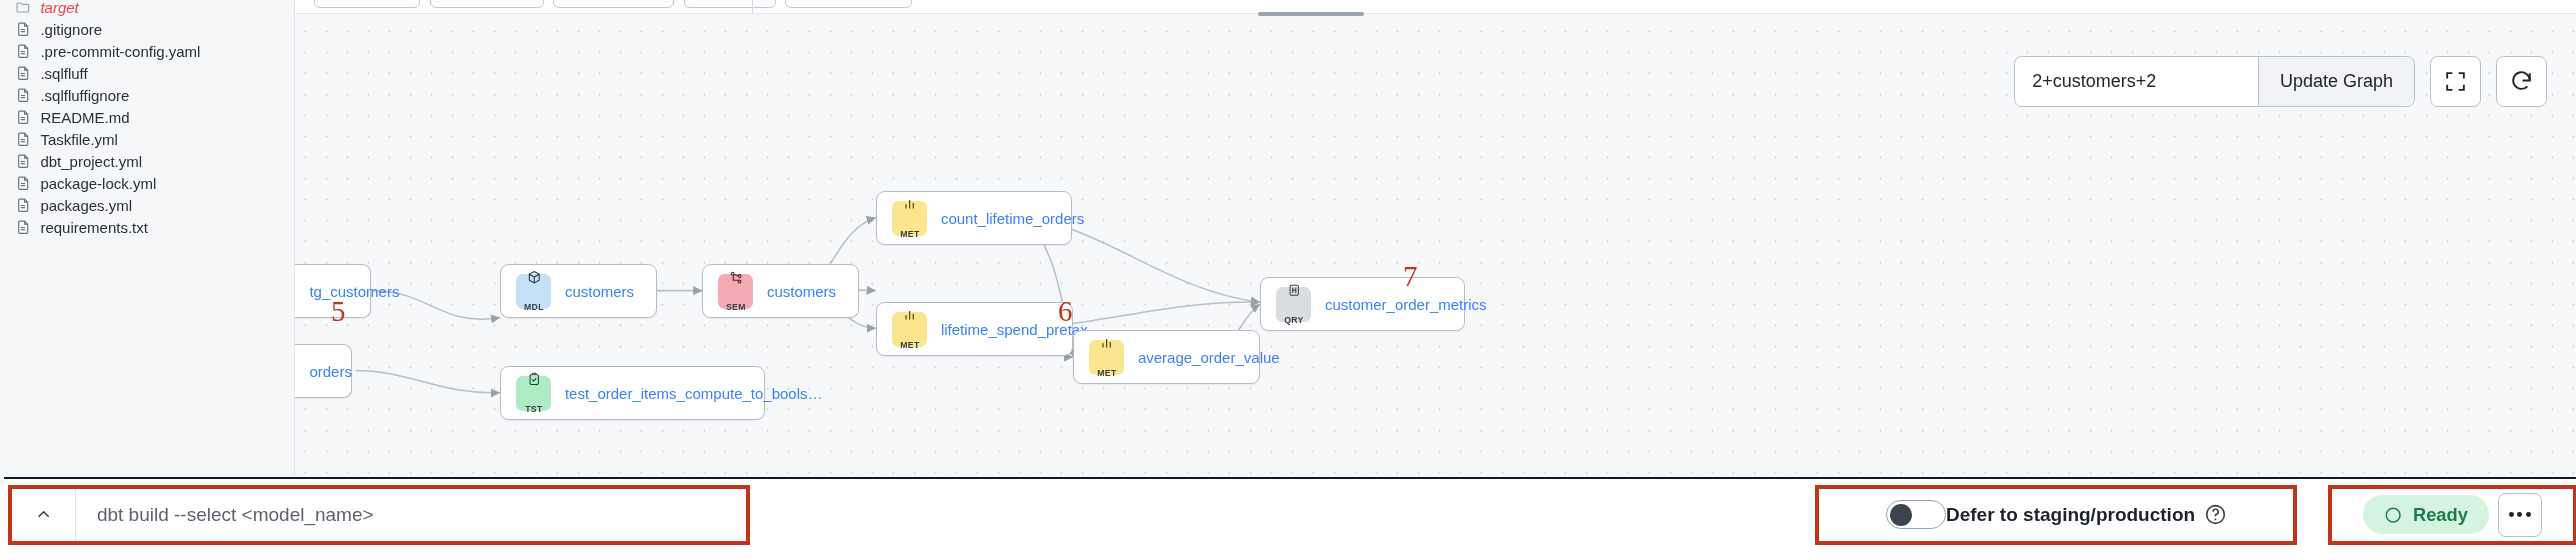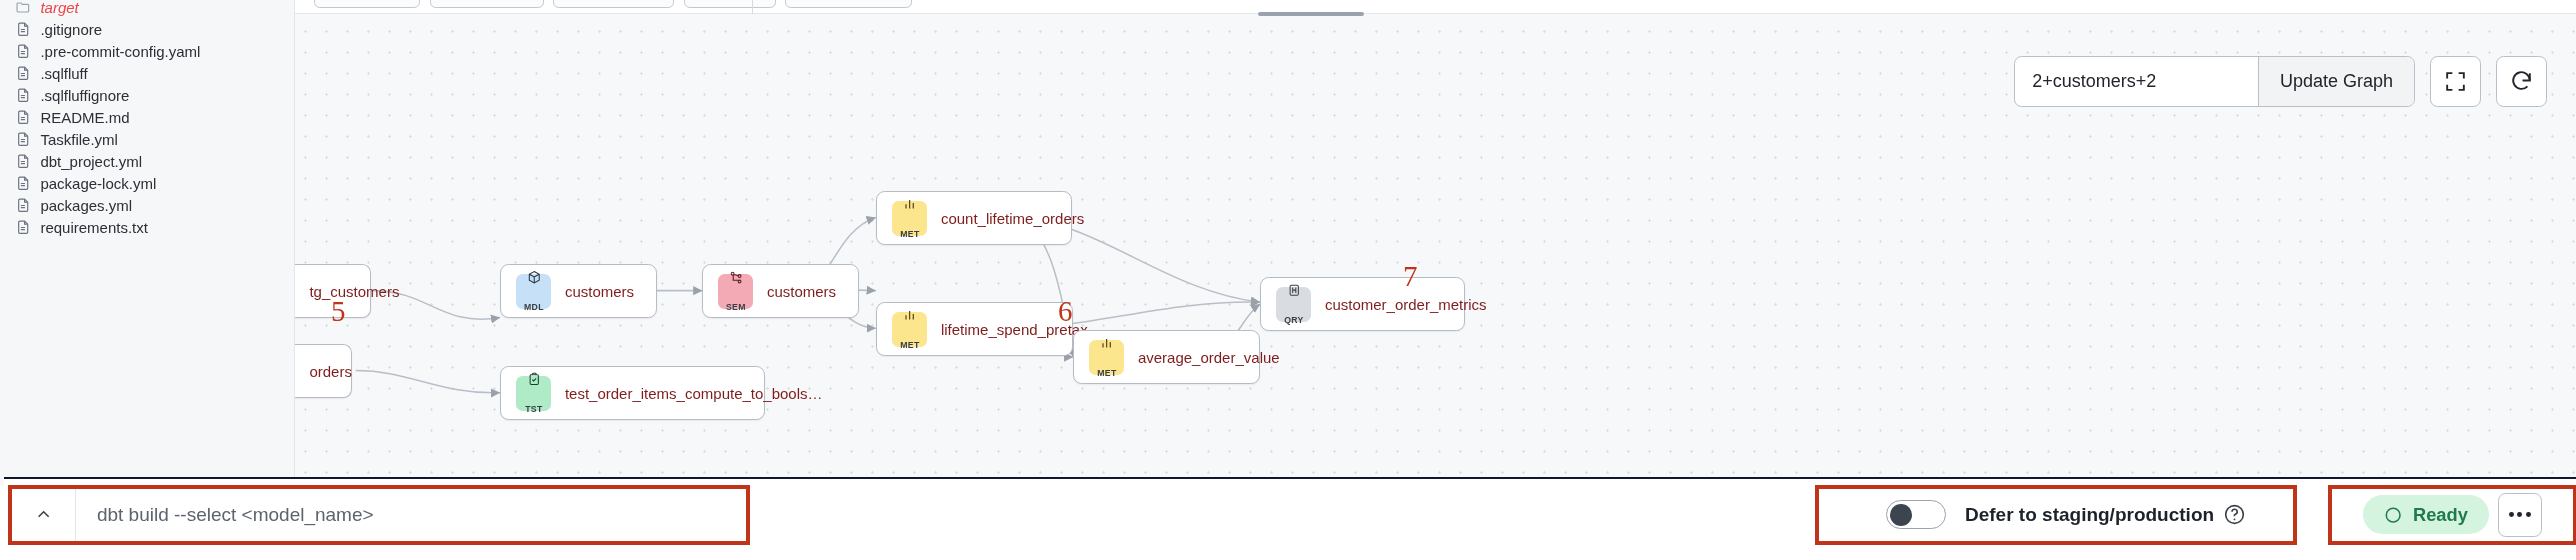--- a/index.html
+++ b/index.html
@@ -95,21 +95,21 @@
     box-shadow: 0 1px 1.9px rgba(20,25,35,.06);
     white-space: nowrap;
   }
   .node .badge {
     width: 35px; height: 35px; border-radius: 6.7px;
     display:flex; flex-direction: column; align-items:center; justify-content:center;
     flex: none; margin-right: 13.5px;
   }
   .node .badge .bico { line-height: 0; }
   .node .badge .btxt { font-size: 8.7px; letter-spacing: 0.3px; margin-top: 18px; color:#3a3f47; font-weight:600; }
-  .node .ntitle { font-size: 15px; color: #7f1d1d; }
+  .node .ntitle { font-size: 15px; color: #3b82f6; }
   .node.clipped { border-left: none; border-top-left-radius:0; border-bottom-left-radius:0; }
 
   svg.edges { position: absolute; left:0; top:0; width:100%; height:100%; pointer-events:none; }
 
   
   .bottombar {
     position: absolute; left: 4px; bottom: 0; width: 2576px; height: 84px;
     background: #ffffff; border-top: 2px solid #0f172a;
     display: flex; align-items: center;
   }
@@ -138,21 +138,21 @@
     width: 482px; height: 60px;
     border: 4.8px solid #c0341a; background: #ffffff;
     display:flex; align-items:center; padding-left: 67px;
   }
   .toggle {
     width: 60px; height: 29px; border-radius: 15.4px;
     border: 1.4px solid #9aa2ae; background: #ffffff;
     display:flex; align-items:center; padding: 2.9px; flex:none; cursor:pointer;
   }
   .toggle .knob { width: 22px; height: 22px; border-radius: 50%; background:#3c4450; }
-  .defer-label { font-size: 19px; font-weight: 700; color: #1e232b; margin-left: 19px; }
+  .defer-label { font-size: 19px; font-weight: 700; color: #1e232b; }
   .help-icon { margin-left: 8.7px; cursor:pointer; line-height:0; }
 
   .status-wrap {
     position:absolute; left: 2324px; top: 5.8px;
     width: 249px; height: 60px;
     border: 4.8px solid #c0341a; background:#ffffff;
     display:flex; align-items:center; justify-content:center; gap: 9px;
   }
   .ready-pill {
     display:flex; align-items:center; gap: 10.6px;

